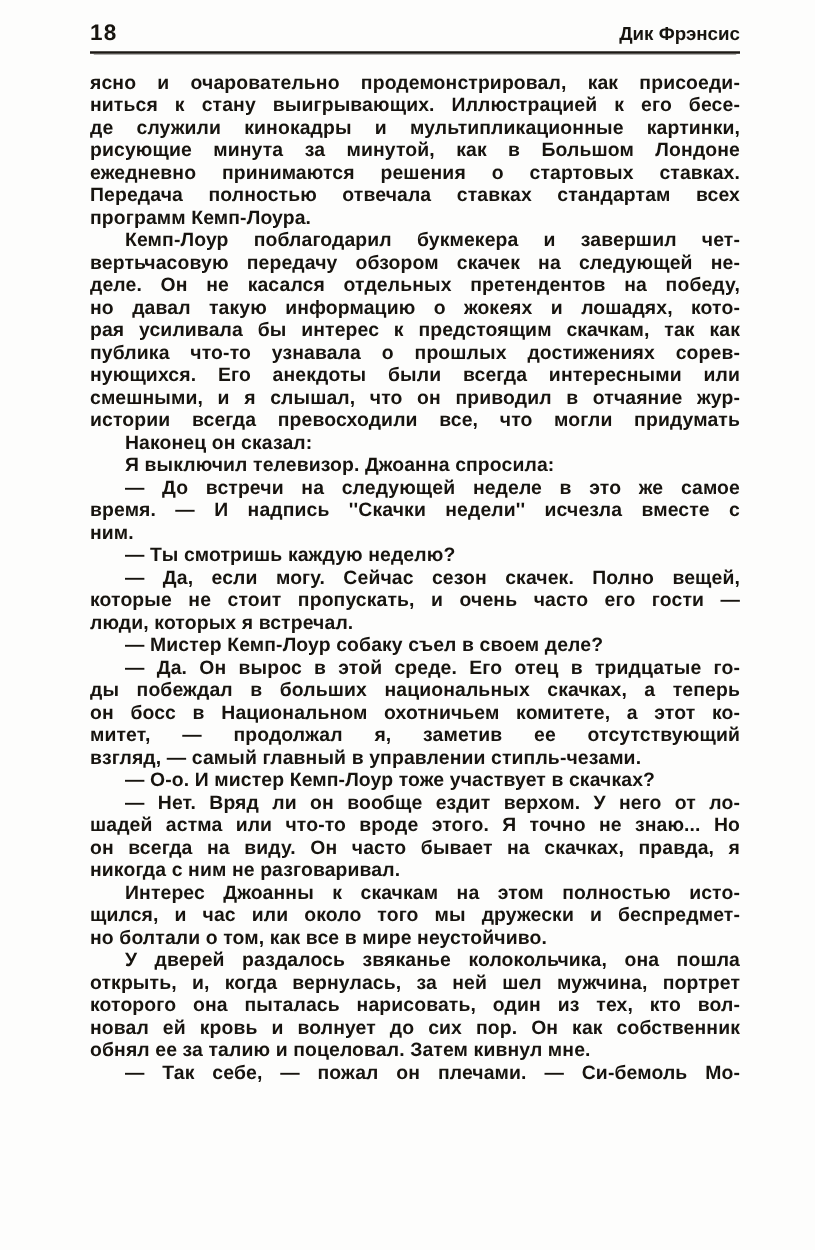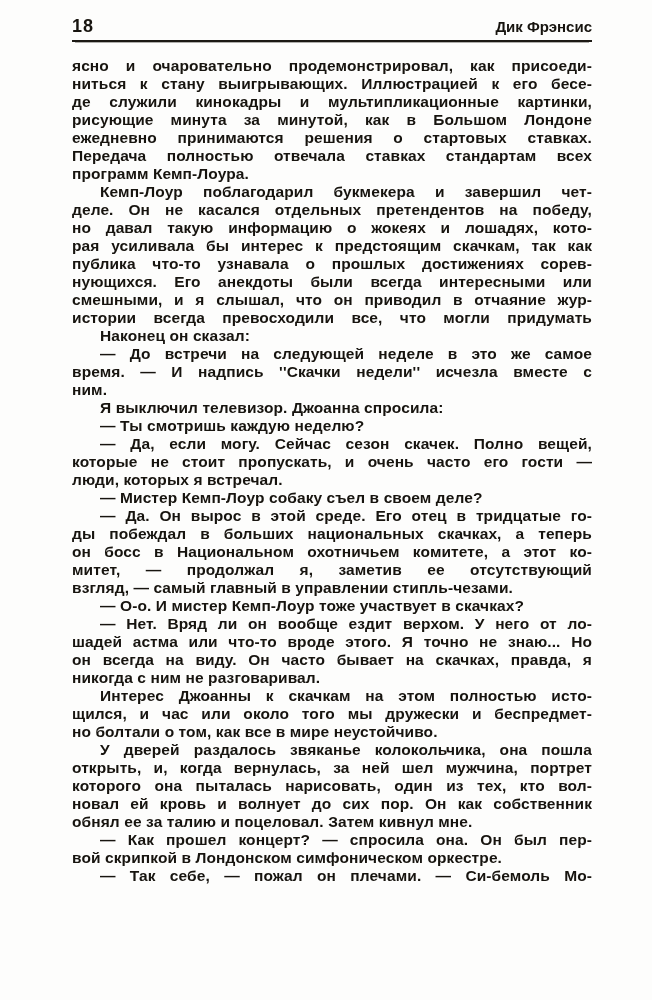--- a/index.html
+++ b/index.html
@@ -68,38 +68,39 @@
         <div class="line">ясно и очаровательно продемонстрировал, как присоеди-</div>
         <div class="line">ниться к стану выигрывающих. Иллюстрацией к его бесе-</div>
         <div class="line">де служили кинокадры и мультипликационные картинки,</div>
         <div class="line">рисующие минута за минутой, как в Большом Лондоне</div>
         <div class="line">ежедневно принимаются решения о стартовых ставках.</div>
         <div class="line">Передача полностью отвечала ставках стандартам всех</div>
         <div class="line end">программ Кемп-Лоура.</div>
       </div>
       <div class="para">
         <div class="line indent">Кемп-Лоур поблагодарил букмекера и завершил чет-</div>
+        <div class="line">вертьчасовую передачу обзором скачек на следующей не-</div>
         <div class="line">деле. Он не касался отдельных претендентов на победу,</div>
         <div class="line">но давал такую информацию о жокеях и лошадях, кото-</div>
         <div class="line">рая усиливала бы интерес к предстоящим скачкам, так как</div>
         <div class="line">публика что-то узнавала о прошлых достижениях сорев-</div>
         <div class="line">нующихся. Его анекдоты были всегда интересными или</div>
         <div class="line">смешными, и я слышал, что он приводил в отчаяние жур-</div>
         <div class="line">истории всегда превосходили все, что могли придумать</div>
       </div>
       <div class="para">
         <div class="line indent end">Наконец он сказал:</div>
       </div>
       <div class="para">
+        <div class="line indent end">Я выключил телевизор. Джоанна спросила:</div>
+      </div>
+      <div class="para">
         <div class="line indent">— До встречи на следующей неделе в это же самое</div>
         <div class="line">время. — И надпись ''Скачки недели'' исчезла вместе с</div>
         <div class="line end">ним.</div>
-      </div>
-      <div class="para">
-        <div class="line indent end">Я выключил телевизор. Джоанна спросила:</div>
       </div>
       <div class="para">
         <div class="line indent end">— Ты смотришь каждую неделю?</div>
       </div>
       <div class="para">
         <div class="line indent">— Да, если могу. Сейчас сезон скачек. Полно вещей,</div>
         <div class="line">которые не стоит пропускать, и очень часто его гости —</div>
         <div class="line end">люди, которых я встречал.</div>
       </div>
       <div class="para">
@@ -127,20 +128,16 @@
         <div class="line end">но болтали о том, как все в мире неустойчиво.</div>
       </div>
       <div class="para">
         <div class="line indent">У дверей раздалось звяканье колокольчика, она пошла</div>
         <div class="line">открыть, и, когда вернулась, за ней шел мужчина, портрет</div>
         <div class="line">которого она пыталась нарисовать, один из тех, кто вол-</div>
         <div class="line">новал ей кровь и волнует до сих пор. Он как собственник</div>
         <div class="line end">обнял ее за талию и поцеловал. Затем кивнул мне.</div>
       </div>
       <div class="para">
-        <div class="line indent">— Как прошел концерт? — спросила она. Он был пер-</div>
-        <div class="line end">вой скрипкой в Лондонском симфоническом оркестре.</div>
-      </div>
-      <div class="para">
         <div class="line indent">— Так себе, — пожал он плечами. — Си-бемоль Мо-</div>
       </div>
     </div>
 </div>
 
 </body></html>

